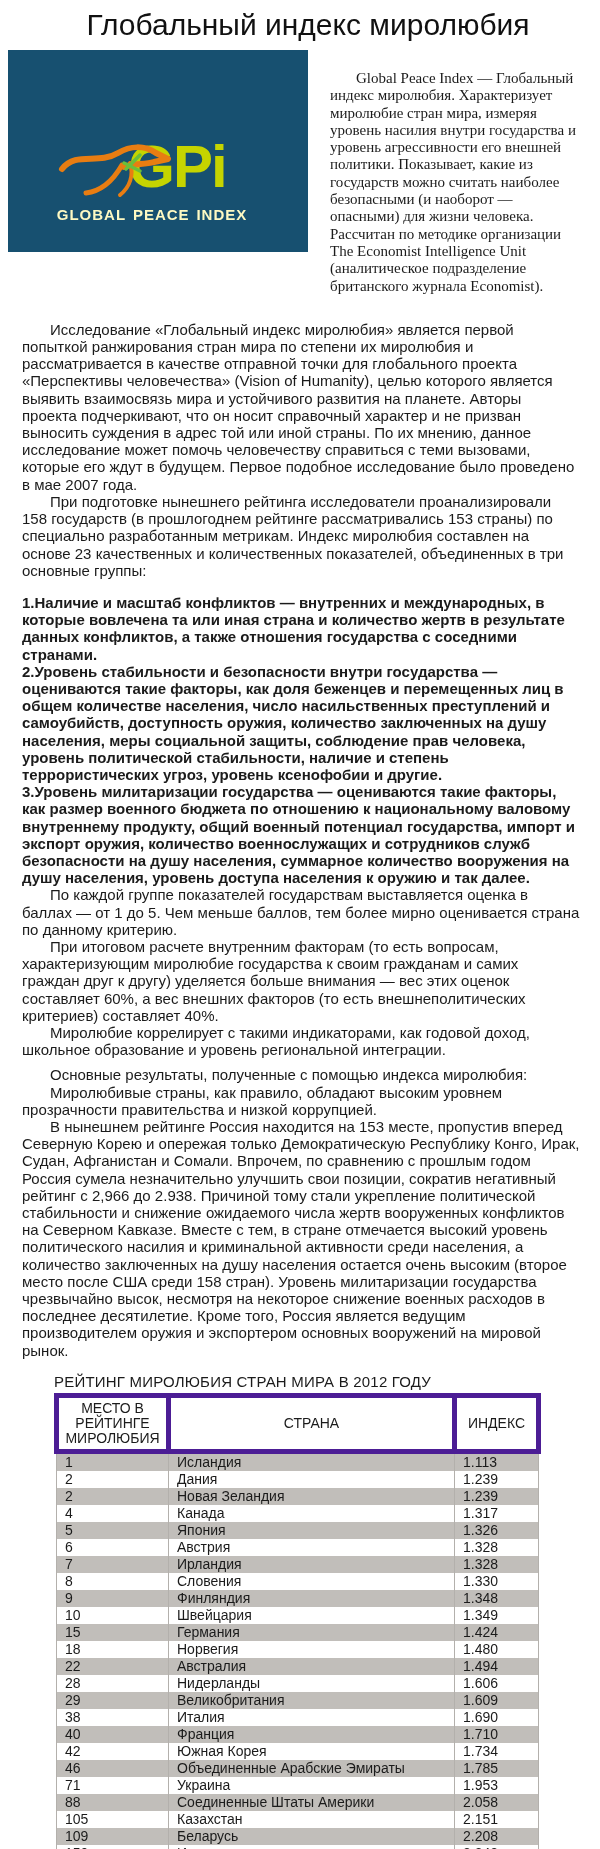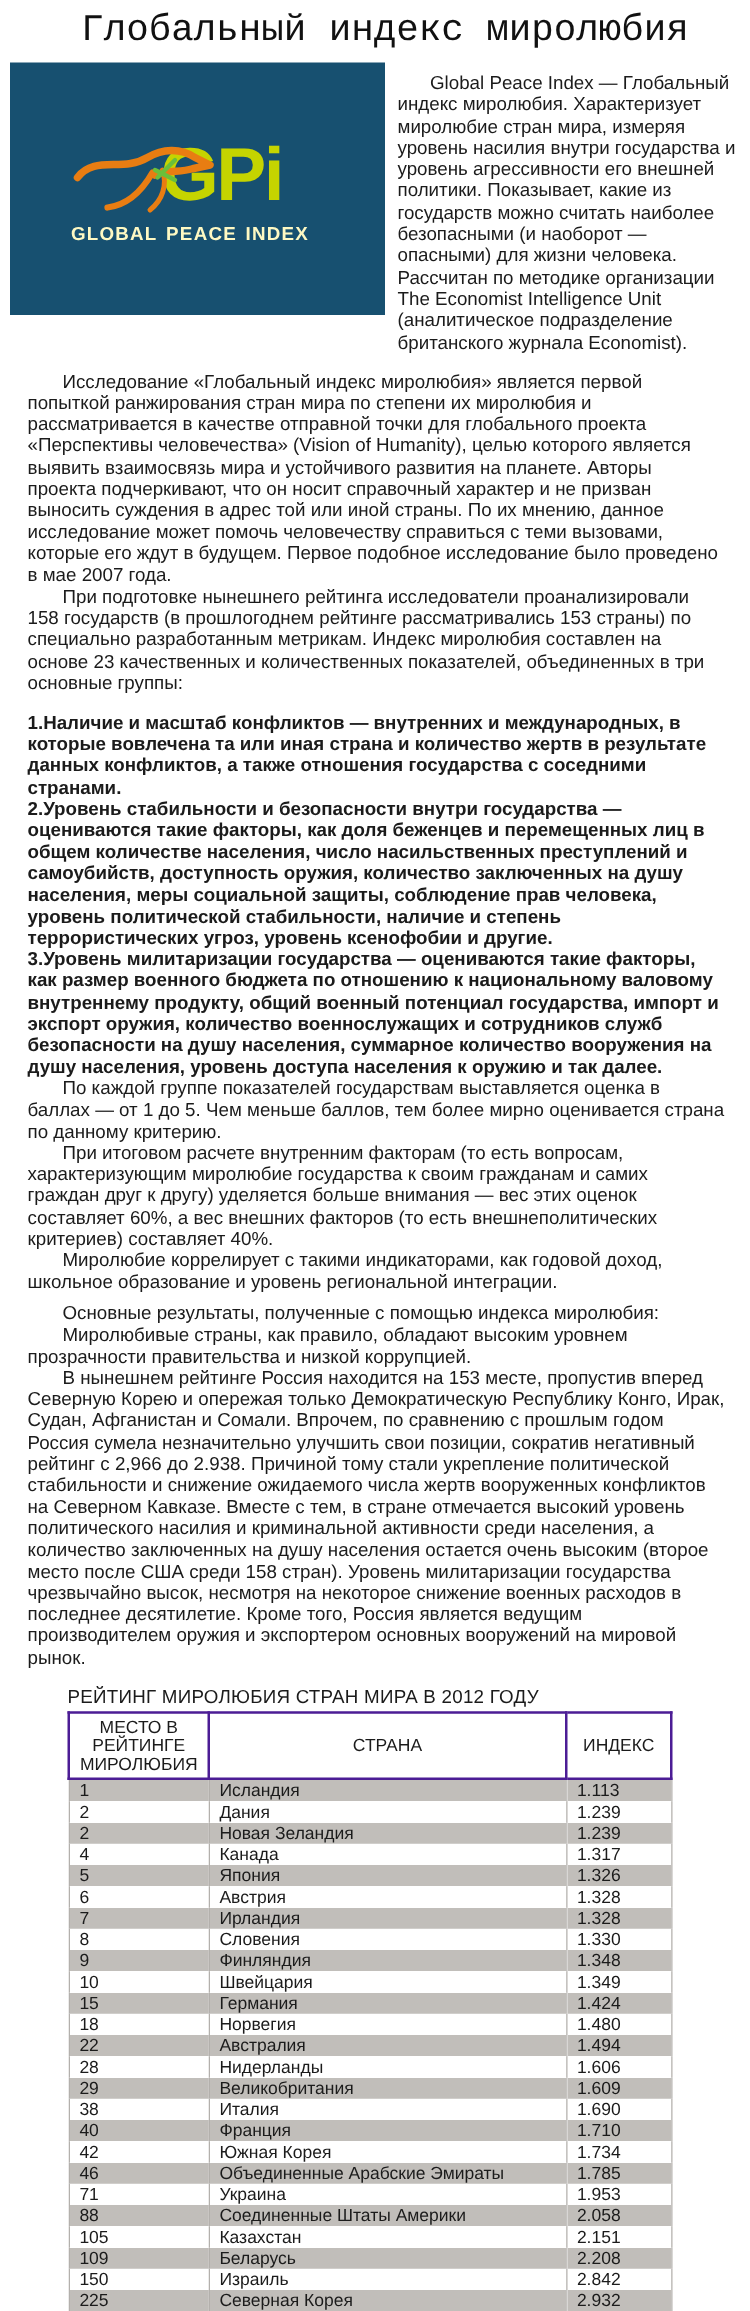--- a/index.html
+++ b/index.html
@@ -4,46 +4,46 @@
 <style>
   html,body{margin:0;padding:0;}
   body{
     width:600px; min-height:1849px; position:relative;
     background:#ffffff; color:#1b1b1b;
     font-family:"Liberation Sans","DejaVu Sans",sans-serif;
     overflow:hidden;
   }
   
   .page-title{
-    font-family:Liberation Mono, monospace;
+    font-family:Liberation Sans, sans-serif;
     font-size:30px; font-weight:400; color:#111;
     text-align:center; margin:8px 0 8px 0; line-height:34px;padding-left:16px;
   }
   
   .header-row{display:flex; margin:0 8px 0 8px;}
   .logo-box{
     flex:0 0 300px; height:202px; background:#175070;
-    display:flex; flex-direction:column; align-items:center; justify-content:flex-start;
+    display:flex; flex-direction:column; align-items:center; justify-content:center;
   }
   .gpi-art{position:relative; margin-top:62px; margin-left:38px;}
   .gpi-text{
     font-size:60px; line-height:56px; font-weight:700; letter-spacing:-2px;
     color:#c5d400;
   }
   .dove-svg{position:absolute; left:-72px; top:-10px; pointer-events:none;}
   .gpi-caption{
     margin-top:6px; margin-left:-12px;
     font-variant:small-caps; text-transform:lowercase;
     font-size:21px; font-weight:700; letter-spacing:1px; color:#fef9c3;
   }
   .intro{
     flex:1 1 auto; padding-left:10px; padding-top:8px;
     font-size:15px; line-height:17.3px;
   }
-  .intro p{margin:0; text-indent:26px;}
+  .intro p{margin:12px; text-indent:26px;font-family:Liberation Serif, serif;}
   
   .article{margin:14px 20px 0 22px; font-size:15px; line-height:17.2px;}
   .article p{margin:0;}
   .article p.ind{text-indent:28px;}
   .article .list{margin-top:15px;font-weight:bold;}
   .article p.gap-top{margin-top:8px;}
   
   .table-wrap{margin:14px 0 0 54px; width:482px;}
   .table-title{
     text-align:left; font-size:15px; letter-spacing:0.2px; margin:0 0 3px 0;
@@ -51,21 +51,21 @@
   table.rating{
     border-collapse:collapse; width:482px; table-layout:fixed;
     font-size:14px; color:#1b1b1b;
   }
   table.rating col.c1{width:112px;}
   table.rating col.c2{width:286px;}
   table.rating col.c3{width:84px;}
   table.rating th{
     font-weight:400; text-align:center; vertical-align:middle;
     padding:3px 4px; line-height:15px;
-    border:2px solid #4c1d95;
+    border:5px solid #4c1d95;
   }
   table.rating td{
     height:17px; padding:0 0 0 8px; line-height:17px;
     border-left:1px solid #b3b0ac; border-right:1px solid #b3b0ac;
     white-space:nowrap; overflow:hidden;
   }
   table.rating tbody tr:nth-child(odd){background:#c1beba;}
   table.rating{border:1px solid #b3b0ac;}
 </style>
 </head>

